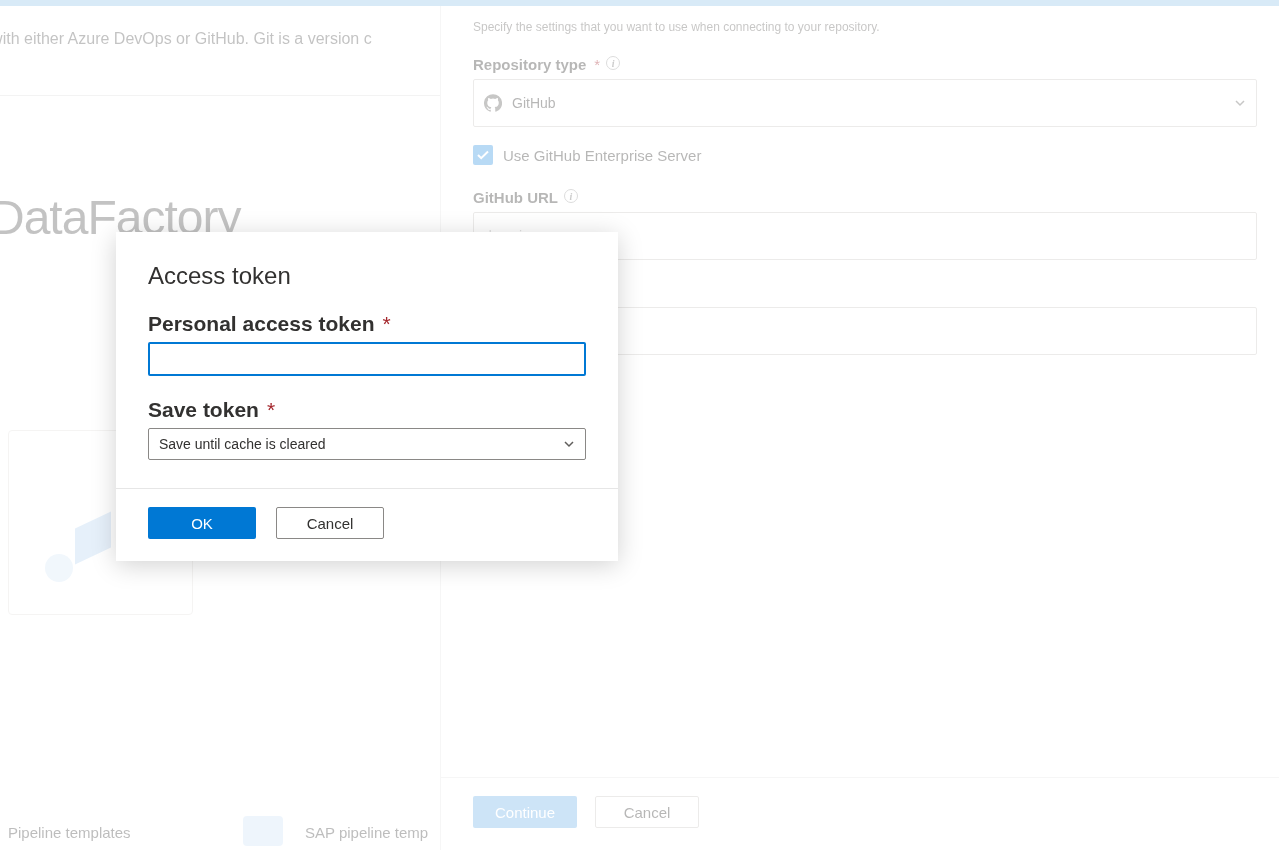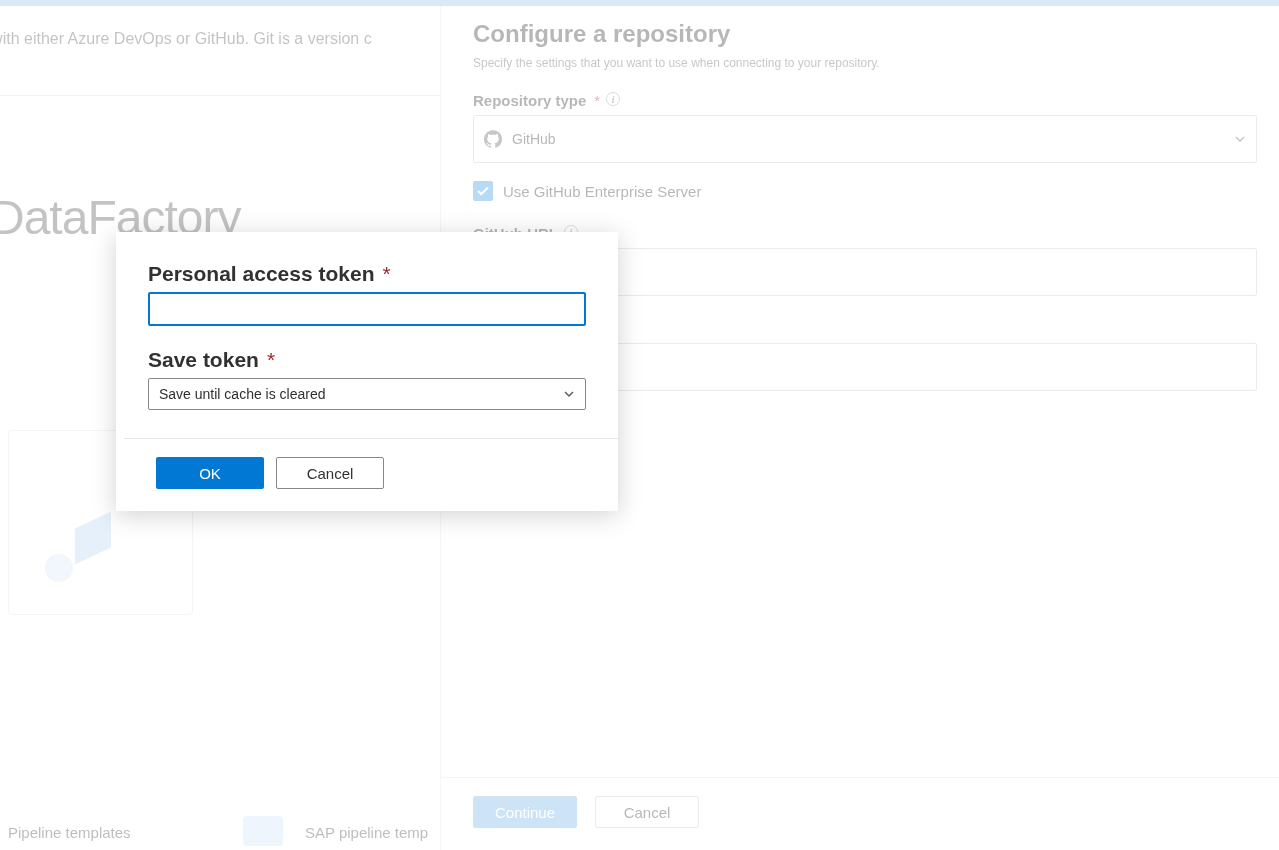--- a/index.html
+++ b/index.html
@@ -295,22 +295,21 @@
     align-items:center;
     position:relative;
   }
   .modal-select .chev { position:absolute; right:10px; top:50%; transform:translateY(-50%);}
   .modal-section + .modal-section { margin-top: 22px; }
 
   .modal-footer {
     border-top:1px solid #e6e6e6;
     padding: 18px 32px 22px 32px;
     display:flex;
-    gap:12px;
-    margin-left:8px;
+    gap:20px;
   }
   .btn-primary {
     background:#0078d4;
     color:#fff;
     min-width:108px;
   }
   .btn-secondary-sm {
     background:#fff;
     border:1px solid #8a8886;
     color:#323130;
@@ -327,21 +326,20 @@
   <div class="bg-divider"></div>
   <div class="bg-title">DataFactory</div>
   <div class="bg-card bg-card-1"></div>
   <div class="cube-icon"></div>
   <div class="bg-template-1">Pipeline templates</div>
   <div class="cyl-icon"></div>
   <div class="bg-template-2">SAP pipeline temp</div>
 </div>
 
 <div class="right-panel">
-  <h1>Configure a repository</h1>
   <div class="subtitle">Specify the settings that you want to use when connecting to your repository.</div>
 
   <div class="rp-section" style="margin-top:4px;">
     <div class="field-label">
       <span>Repository type</span>
         <span class="req">*</span>
       <span class="info-icon">i</span>
     </div>
     <div class="select-box">
       <span class="gh-icon">
@@ -391,20 +389,21 @@
   <div class="right-actions">
     <button class="btn btn-primary-soft">Continue</button>
     <button class="btn btn-secondary">Cancel</button>
   </div>
 </div>
 
 <div class="dim-overlay"></div>
 
 <div class="modal">
   <div class="modal-body">
+    <div class="modal-title">Access token</div>
 
     <div class="modal-section">
       <div class="field-label">
         <span>Personal access token</span>
           <span class="req">*</span>
       </div>
       <input class="modal-input" type="text" autofocus="" value="" style="">
     </div>
 
     <div class="modal-section">

